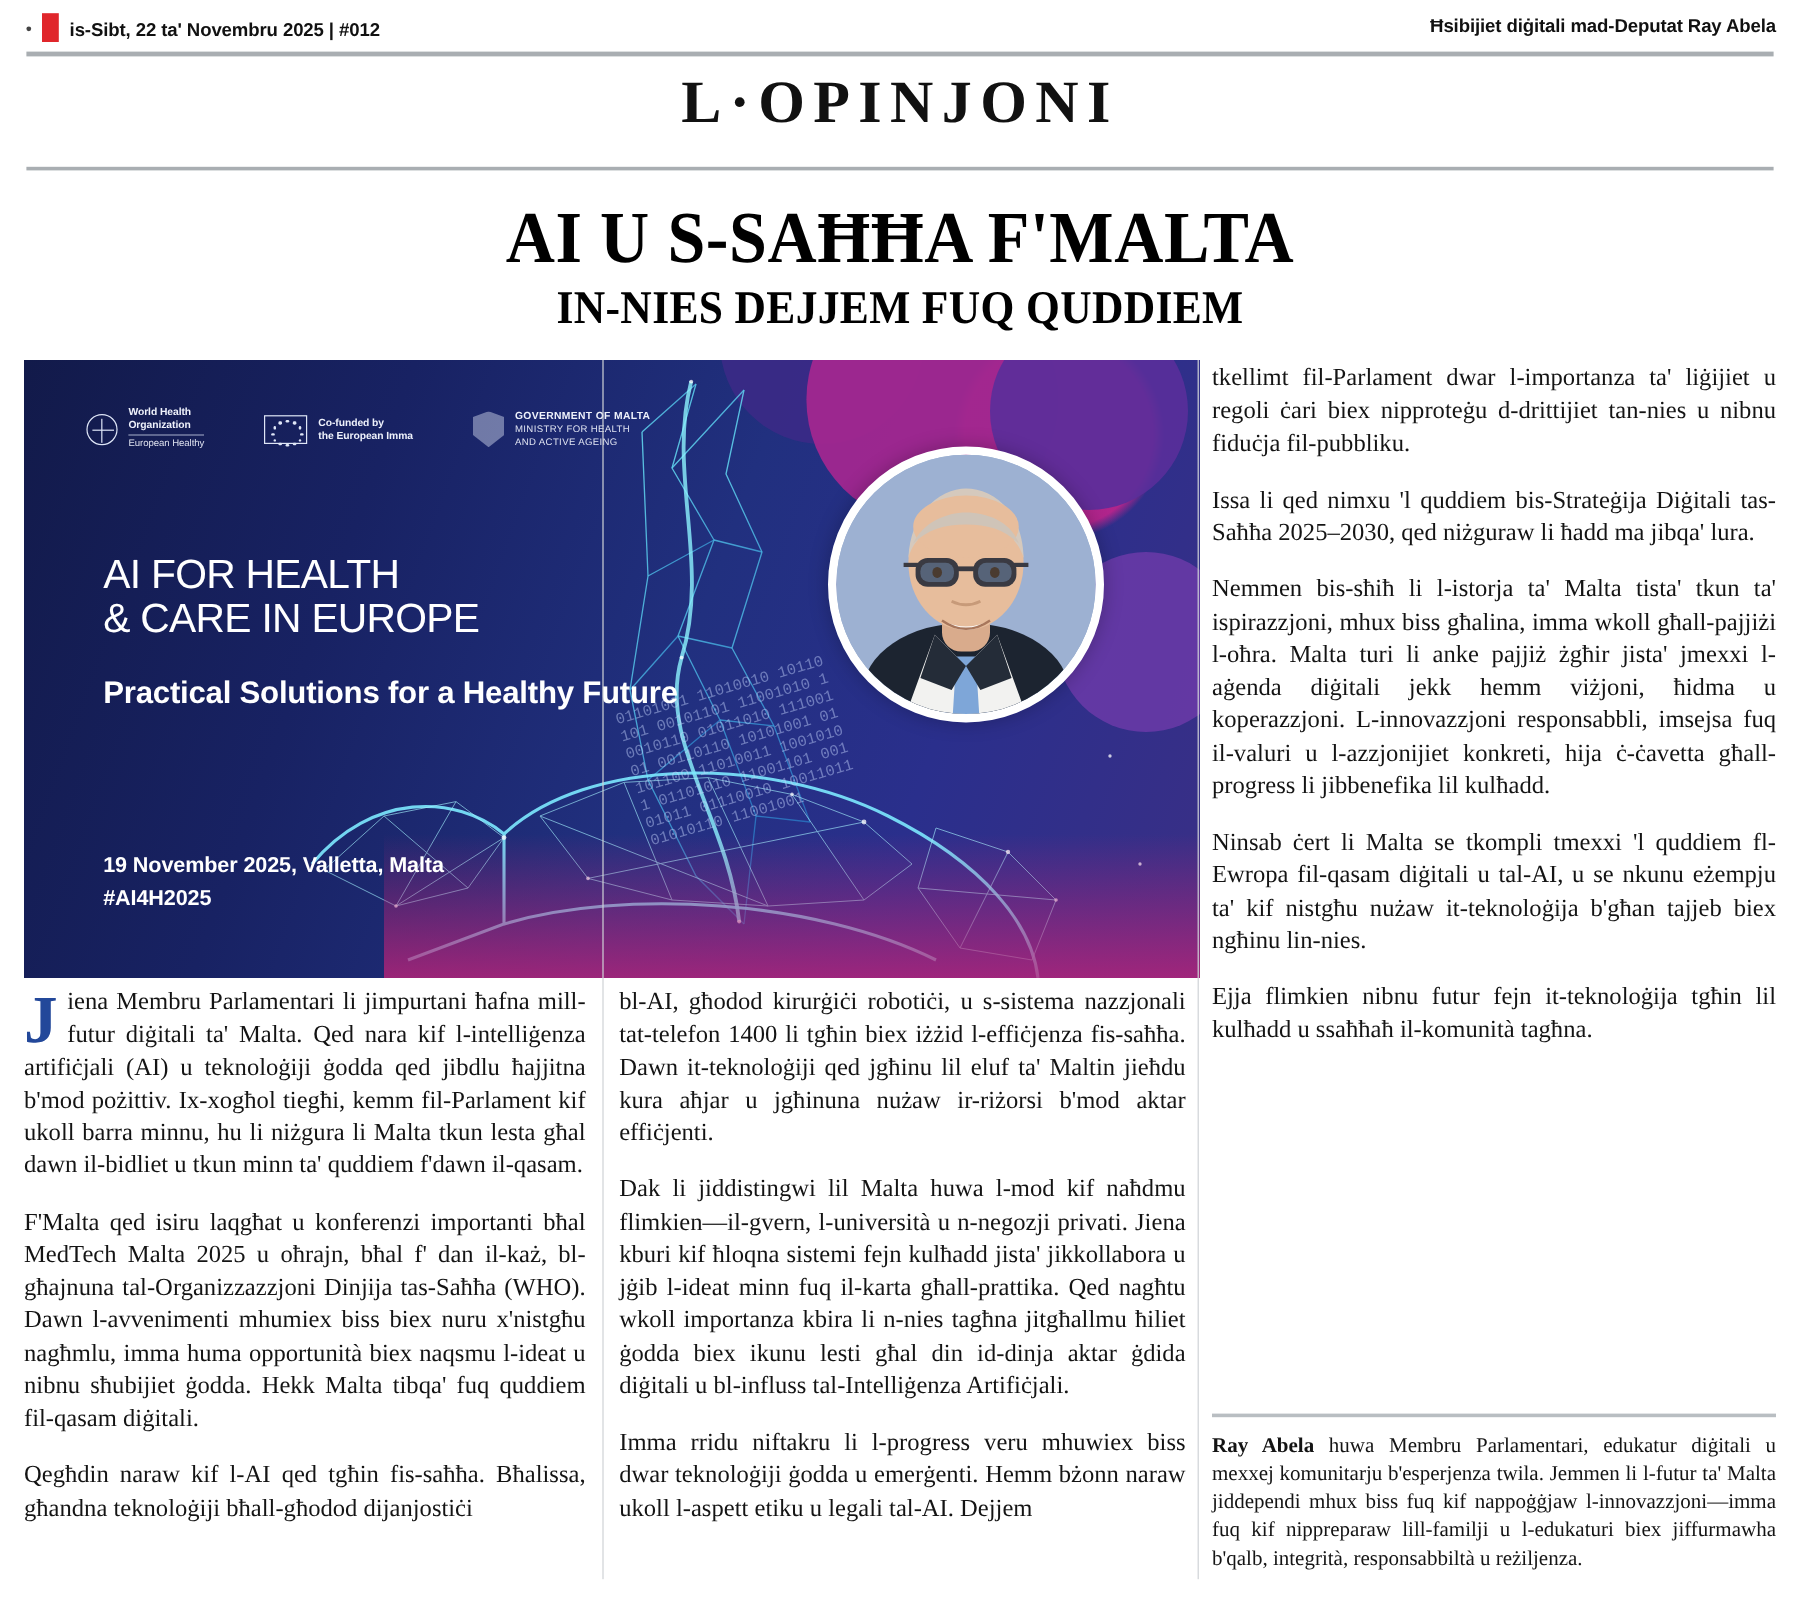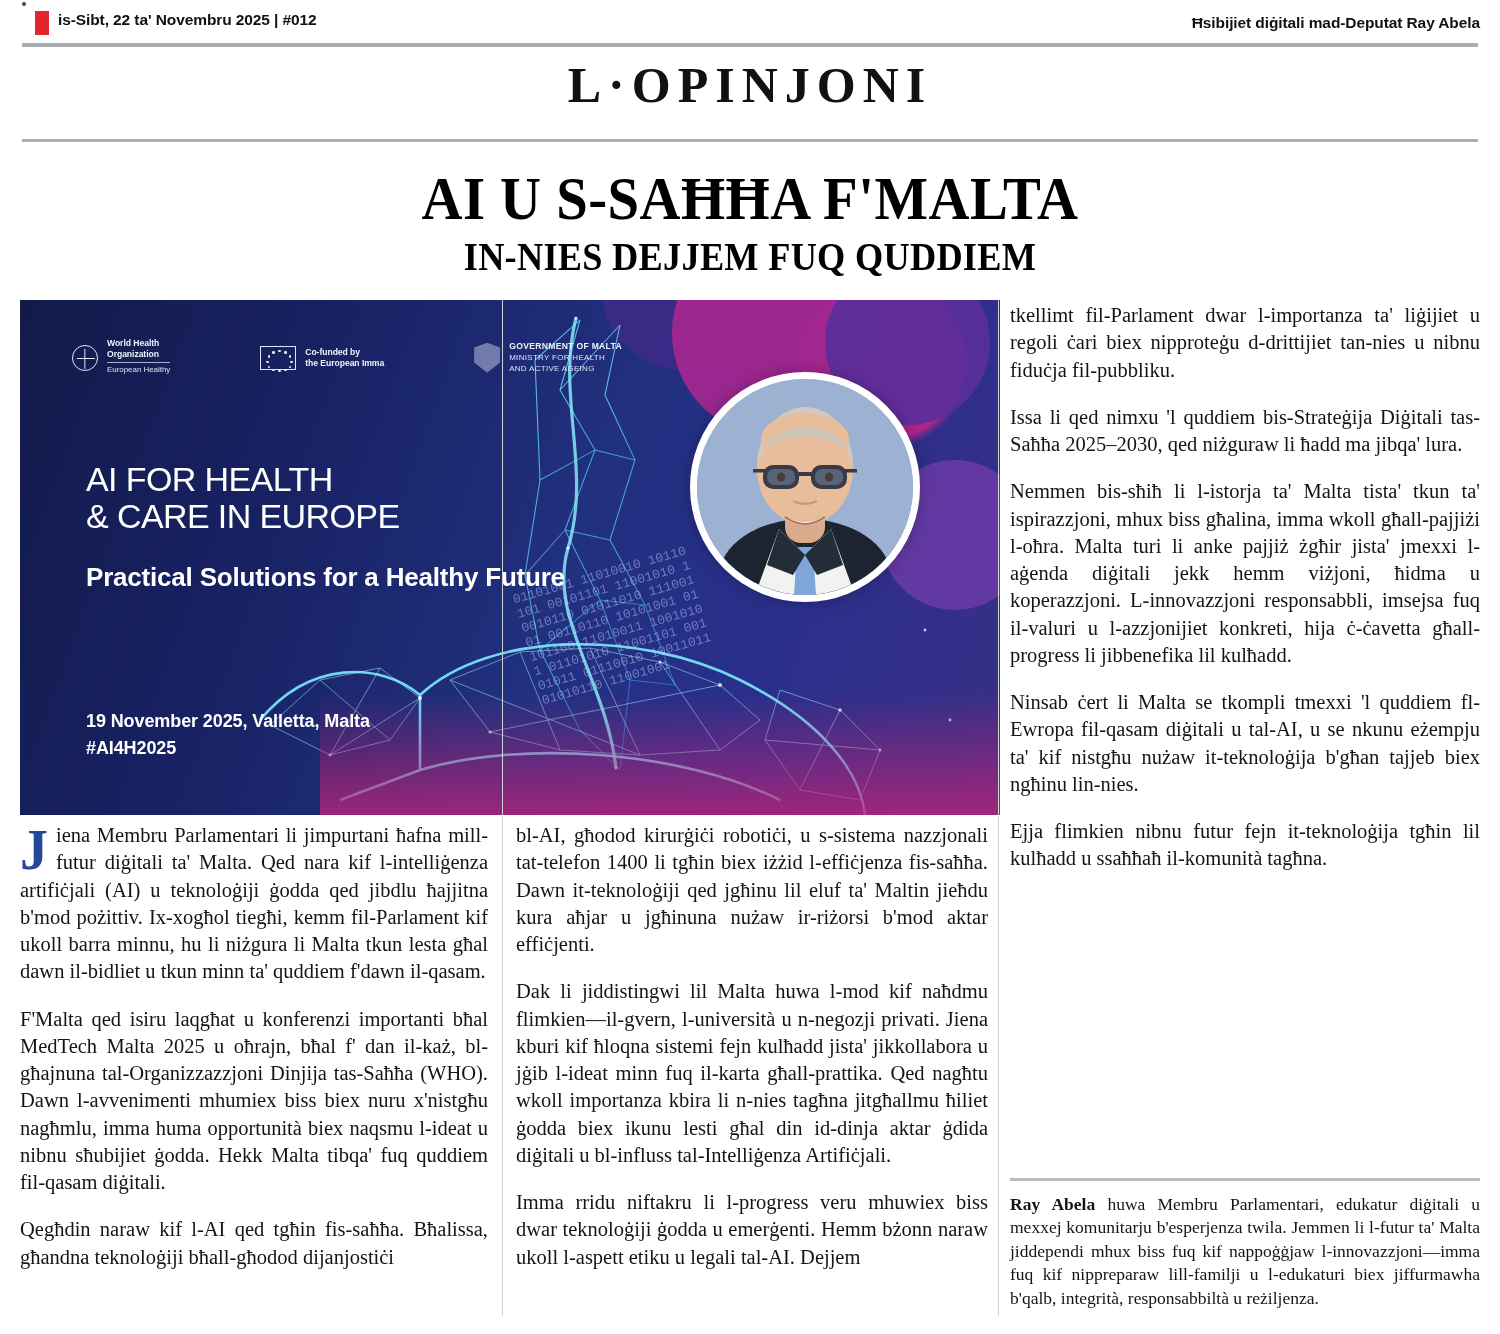--- a/index.html
+++ b/index.html
@@ -10,21 +10,21 @@
     overflow: hidden;
   }
   .page { position: relative; width: 1500px; height: 1334px; background: #fff; }
 
   
   .topbar {
     position: absolute; left: 0; top: 0; width: 1500px; height: 46px;
     display: flex; align-items: center; justify-content: space-between;
     padding: 0 20px 0 22px;
   }
-  .topbar-left { display: flex; align-items: flex-start; gap: 9px; }
+  .topbar-left { display: flex; align-items: flex-end; gap: 9px; }
   .tick { width: 4px; height: 4px; background: #444; border-radius: 50%;
           position: relative; top: -9px; }
   .red-block { width: 14px; height: 24px; background: #e0262b; display: block; }
   .kicker {
     font-family: "Liberation Sans", sans-serif;
     font-size: 15.5px; font-weight: 700; color: #111; letter-spacing: -0.1px;
   }
   .topbar-right {
     font-family: "Liberation Sans", sans-serif;
     font-size: 15.5px; font-weight: 700; color: #111; letter-spacing: -0.1px;
@@ -96,21 +96,21 @@
   }
   .banner .binary {
     position: absolute; left: 555px; bottom: 0; width: 180px; height: 230px;
     font-family: "Liberation Mono", monospace; font-size: 13px;
     color: rgba(200,215,255,0.45); line-height: 1.15; word-break: break-all;
     transform: rotate(-16deg); transform-origin: bottom left; overflow: hidden;
   }
   .banner svg.net { position: absolute; left: 0; top: 0; width: 980px; height: 515px; }
 
   .logos {
-    position: absolute; left: 52px; top: 38px; display: flex; align-items: center; gap: 90px;
+    position: absolute; left: 52px; top: 38px; display: flex; align-items: center; gap: 50px;
   }
   .logo { display: flex; align-items: center; gap: 9px; color: #eef1fb; }
   .logo-txt {
     font-family: "Liberation Sans", sans-serif; font-size: 8.6px;
     font-weight: 700; line-height: 1.25; letter-spacing: -0.05px;
   }
   .logo-txt .sub { font-weight: 400; font-size: 8px; opacity: .92; }
   .who-mark {
     width: 26px; height: 26px; border-radius: 50%;
     border: 1.4px solid #dfe6f7; position: relative; flex: 0 0 auto;

